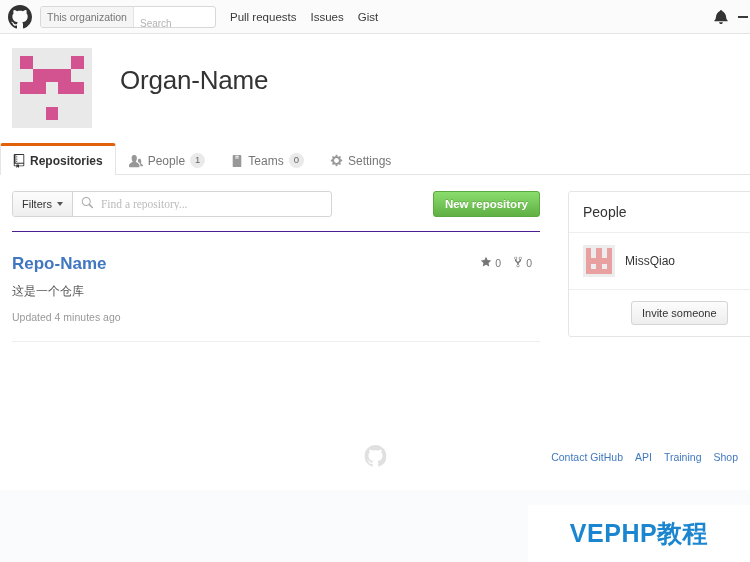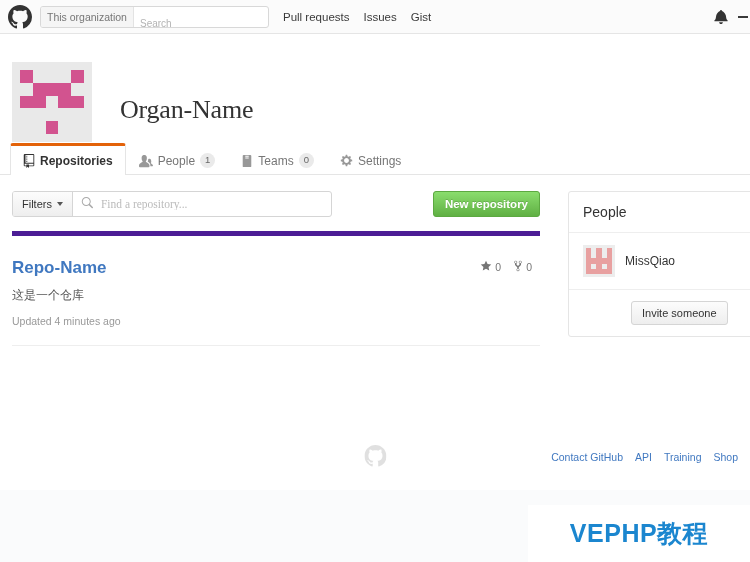--- a/index.html
+++ b/index.html
@@ -25,21 +25,21 @@
   .gh-mark { width: 24px; height: 24px; margin-right: 8px; flex: none; }
   .gh-mark svg { display: block; }
 
   .searchwrap {
     display: flex;
     align-items: stretch;
     height: 22px;
     border: 1px solid #d8d8d8;
     border-radius: 3px;
     background: #fff;
-    width: 229px;
+    width: 176px;
     overflow: hidden;
   }
   .search-scope {
     font-size: 10.5px;
     color: #767676;
     background: #f5f5f5;
     border-right: 1px solid #e3e3e3;
     padding: 0 6px;
     display: flex; align-items: center;
     white-space: nowrap;
@@ -73,23 +73,22 @@
   .bell { width: 14px; height: 15px; }
   .plus-stub {
     width: 10px; height: 2px;
     background: #3a3a3a;
   }
 
   
   .orghead {
     padding: 14px 0 0 12px;
     display: flex;
-    align-items: flex-end;
+    align-items: flex-start;
     height: 108px;
-    font-family: Liberation Serif, serif;
   }
   .org-avatar {
     width: 80px; height: 80px;
     background: #e9e9e9;
     flex: none;
     display: grid;
     grid-template-columns: repeat(5, 1fr);
     grid-template-rows: repeat(5, 1fr);
     padding: 8px;
   }
@@ -99,21 +98,21 @@
     color: #333;
     margin-left: 28px;
     font-weight: normal;
     letter-spacing: -0.2px;
   }
 
   
   .tabs {
     display: flex;
     align-items: flex-end;
-    padding-left: 10px;
+    padding-left: 0;
     border-bottom: 1px solid #e5e5e5;
     height: 33px;
   }
   .tab {
     display: flex;
     align-items: center;
     gap: 5px;
     font-size: 12px;
     color: #767676;
     padding: 0 12px;
@@ -202,21 +201,21 @@
     font-size: 11.5px;
     font-weight: bold;
     padding: 6px 11px;
     cursor: pointer;
     text-shadow: 0 -1px 0 rgba(0,0,0,.15);
     white-space: nowrap;
   }
 
   .repo-list { margin-top: 14px; }
   .repo-item {
-    border-top: 5px solid #4c1d95;
+    border-top: 1px solid #4c1d95;
     padding: 22px 0 18px 0;
     position: relative;
   }
   .repo-name {
     font-size: 17px;
     color: #4078c0;
     text-decoration: none;
     font-weight: bold;
   }
   .repo-desc {

